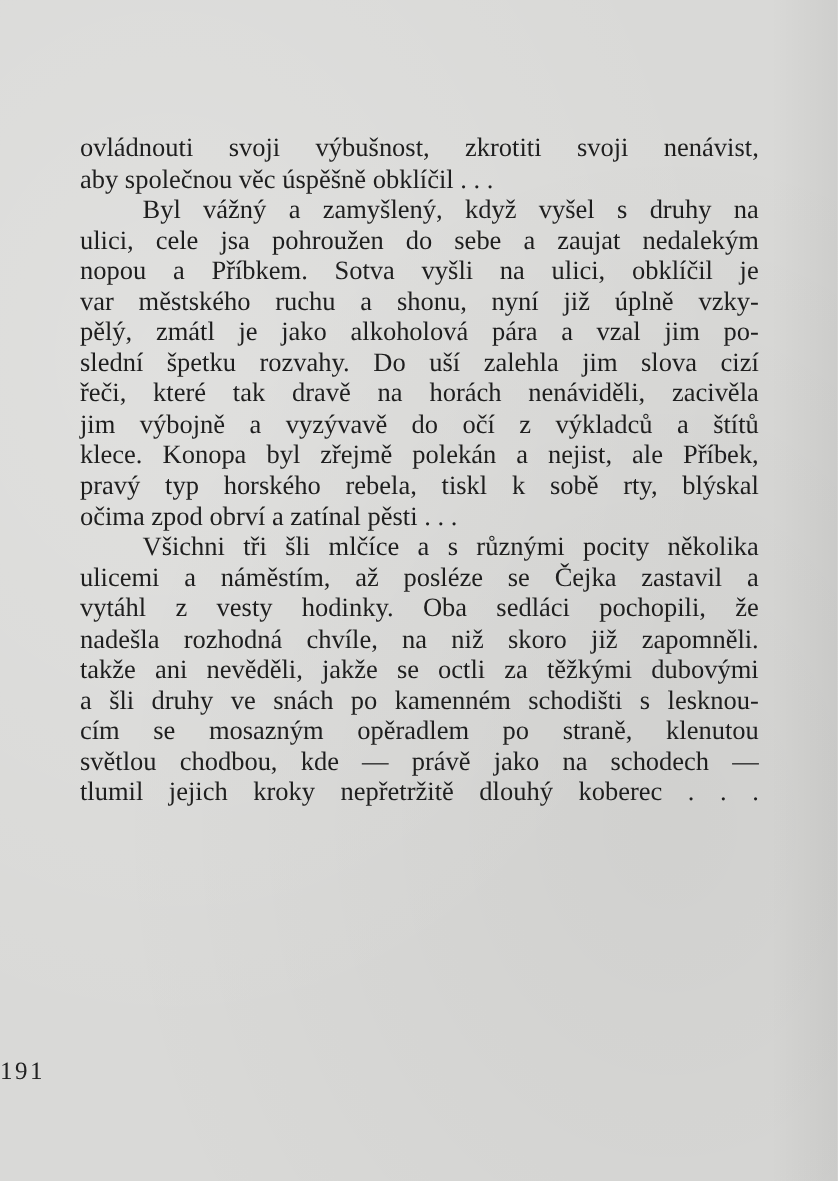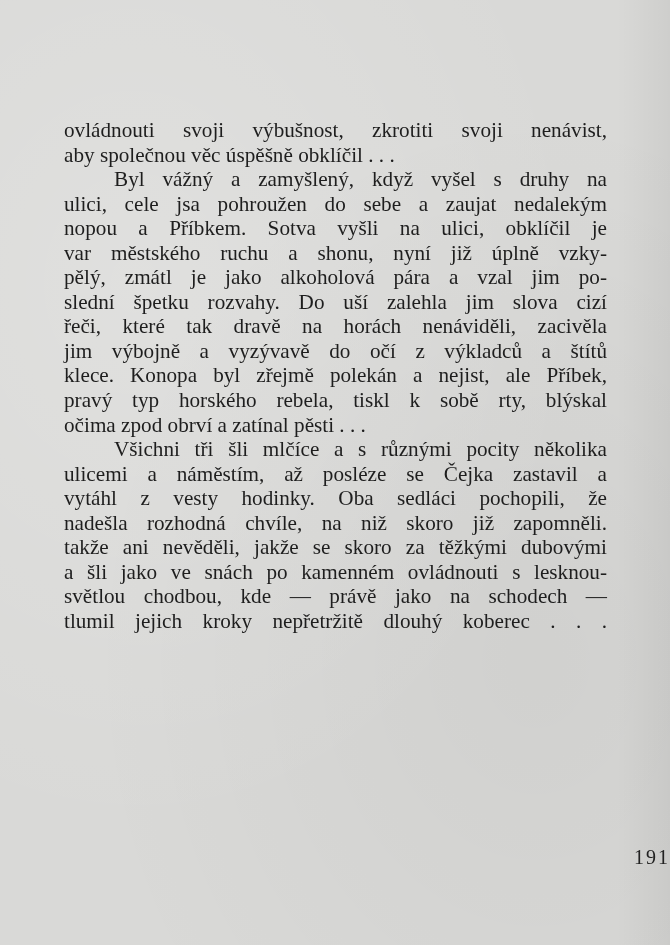--- a/index.html
+++ b/index.html
@@ -10,32 +10,32 @@
         radial-gradient(ellipse at 20% 30%, rgba(255,255,255,0.18), rgba(255,255,255,0) 60%),
         radial-gradient(ellipse at 80% 70%, rgba(0,0,0,0.04), rgba(0,0,0,0) 60%),
         linear-gradient(90deg, rgba(0,0,0,0.00) 0%, rgba(0,0,0,0.00) 92%, rgba(0,0,0,0.05) 100%);
       position:relative;
       font-family:"Liberation Serif","DejaVu Serif",serif;
       color:#1e1e1e;
     }
     .page { position:absolute; left:0; top:0; width:670px; height:945px; }
     .text-block {
       position:absolute; left:64px; top:106px; width:543px;
-      font-size:21.2px; line-height:24.55px;margin-top:12px;
+      font-size:21.2px; line-height:24.55px;
     }
     .line {
       display:block; white-space:nowrap;
       text-align:justify; text-align-last:justify;
       height:24.55px;
     }
     .line.last { text-align-last:left; }
     .line.indent { padding-left:50px; }
     .page-number {
       position:absolute; left:0; width:670px; top:846px;
-      text-align:right; font-size:20px; letter-spacing:2px; color:#222;
+      text-align:left; font-size:20px; letter-spacing:2px; color:#222;
     }
   </style>
 </head>
 <body>
 
 <div class="page">
   <div class="text-block">
 
     <span class="line">ovládnouti svoji výbušnost, zkrotiti svoji nenávist,</span>
     <span class="line last">aby společnou věc úspěšně obklíčil . . .</span>
@@ -49,20 +49,21 @@
     <span class="line">řeči, které tak dravě na horách nenáviděli, zacivěla</span>
     <span class="line">jim výbojně a vyzývavě do očí z výkladců a štítů</span>
     <span class="line">klece. Konopa byl zřejmě polekán a nejist, ale Příbek,</span>
     <span class="line">pravý typ horského rebela, tiskl k sobě rty, blýskal</span>
     <span class="line last">očima zpod obrví a zatínal pěsti . . .</span>
 
     <span class="line indent">Všichni tři šli mlčíce a s různými pocity několika</span>
     <span class="line">ulicemi a náměstím, až posléze se Čejka zastavil a</span>
     <span class="line">vytáhl z vesty hodinky. Oba sedláci pochopili, že</span>
     <span class="line">nadešla rozhodná chvíle, na niž skoro již zapomněli.</span>
-    <span class="line">takže ani nevěděli, jakže se skoro za těžkými dubovými</span>
-    <span class="line">a šli jako ve snách po kamenném ovládnouti s lesknou-</span>
+    <span class="line">takže ani nevěděli, jakže se octli za těžkými dubovými</span>
+    <span class="line">a šli druhy ve snách po kamenném schodišti s lesknou-</span>
+    <span class="line">cím se mosazným opěradlem po straně, klenutou</span>
     <span class="line">světlou chodbou, kde — právě jako na schodech —</span>
     <span class="line">tlumil jejich kroky nepřetržitě dlouhý koberec . . .</span>
   </div>
 
   <div class="page-number">191</div>
 </div>
 
 </body></html>

